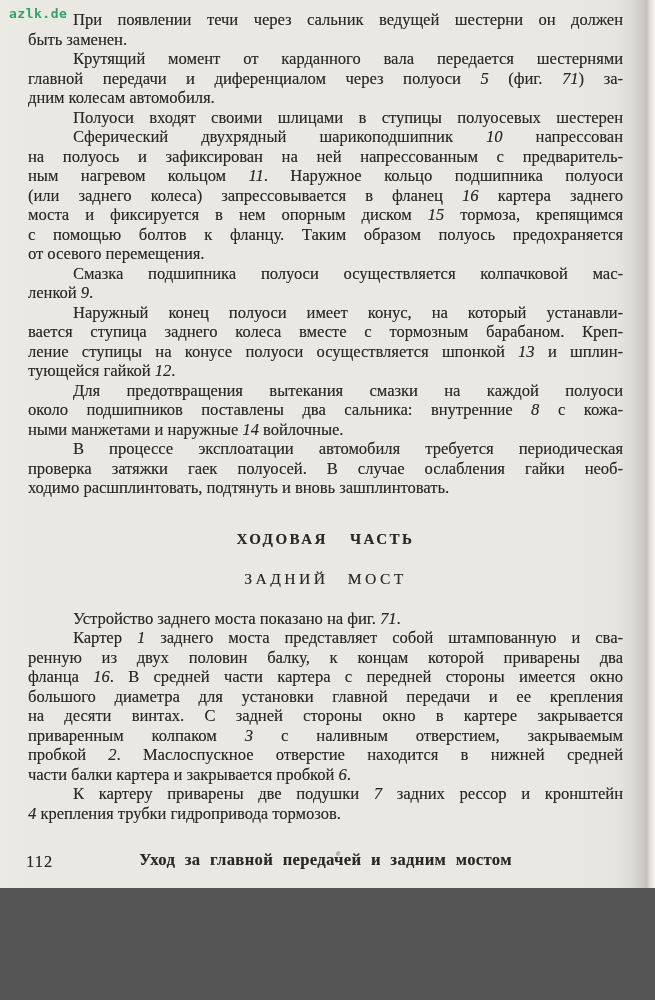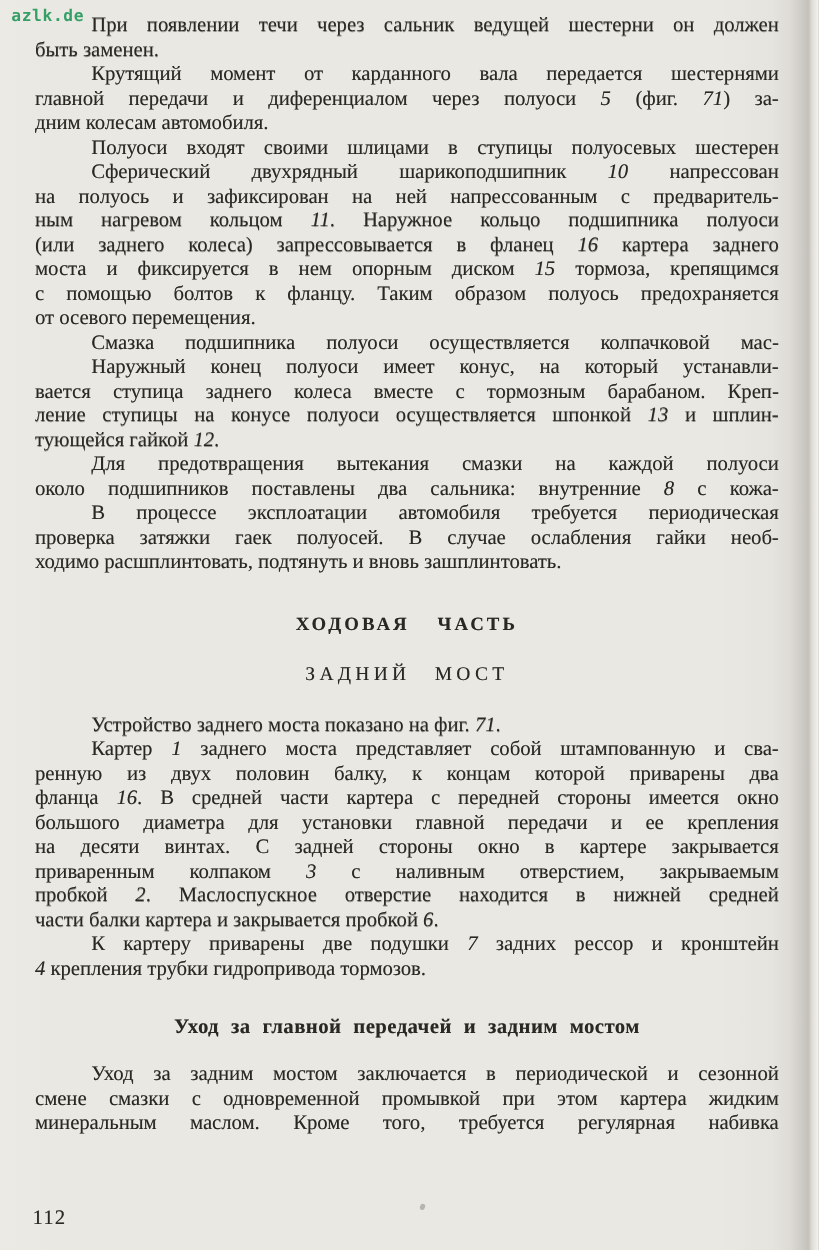--- a/index.html
+++ b/index.html
@@ -3,21 +3,21 @@
 <meta charset="utf-8">
 <style>
   html, body {
     margin: 0;
     padding: 0;
     background: #555;
   }
   .page {
     position: relative;
     width: 655px;
-    height: 1000px;
+    height: 888px;
     margin: 0;
     overflow: hidden;
     background:
       linear-gradient(to right, #eceae5 0%, #e9e8e3 6%, #e9e8e3 88%, #e6e4df 94%, #eae8e3 100%),
       #e9e8e3;
     font-family: "Liberation Serif", "DejaVu Serif", serif;
     color: #2a2822;
   }
   .watermark {
     position: absolute;
@@ -145,32 +145,34 @@
       <div class="ln">на полуось и зафиксирован на ней напрессованным с предваритель-</div>
       <div class="ln">ным нагревом кольцом <i>11</i>. Наружное кольцо подшипника полуоси</div>
       <div class="ln">(или заднего колеса) запрессовывается в фланец <i>16</i> картера заднего</div>
       <div class="ln">моста и фиксируется в нем опорным диском <i>15</i> тормоза, крепящимся</div>
       <div class="ln">с помощью болтов к фланцу. Таким образом полуось предохраняется</div>
       <div class="ln end">от осевого перемещения.</div>
     </div>
 
     <div class="para">
       <div class="ln first">Смазка подшипника полуоси осуществляется колпачковой мас-</div>
+      <div class="ln end">ленкой <i>9</i>.</div>
     </div>
 
     <div class="para">
       <div class="ln first">Наружный конец полуоси имеет конус, на который устанавли-</div>
       <div class="ln">вается ступица заднего колеса вместе с тормозным барабаном. Креп-</div>
       <div class="ln">ление ступицы на конусе полуоси осуществляется шпонкой <i>13</i> и шплин-</div>
       <div class="ln end">тующейся гайкой <i>12</i>.</div>
     </div>
 
     <div class="para">
       <div class="ln first">Для предотвращения вытекания смазки на каждой полуоси</div>
       <div class="ln">около подшипников поставлены два сальника: внутренние <i>8</i> с кожа-</div>
+      <div class="ln end">ными манжетами и наружные <i>14</i> войлочные.</div>
     </div>
 
     <div class="para">
       <div class="ln first">В процессе эксплоатации автомобиля требуется периодическая</div>
       <div class="ln">проверка затяжки гаек полуосей. В случае ослабления гайки необ-</div>
       <div class="ln end">ходимо расшплинтовать, подтянуть и вновь зашплинтовать.</div>
     </div>
 
     <div class="h-section">ХОДОВАЯ ЧАСТЬ</div>
 

